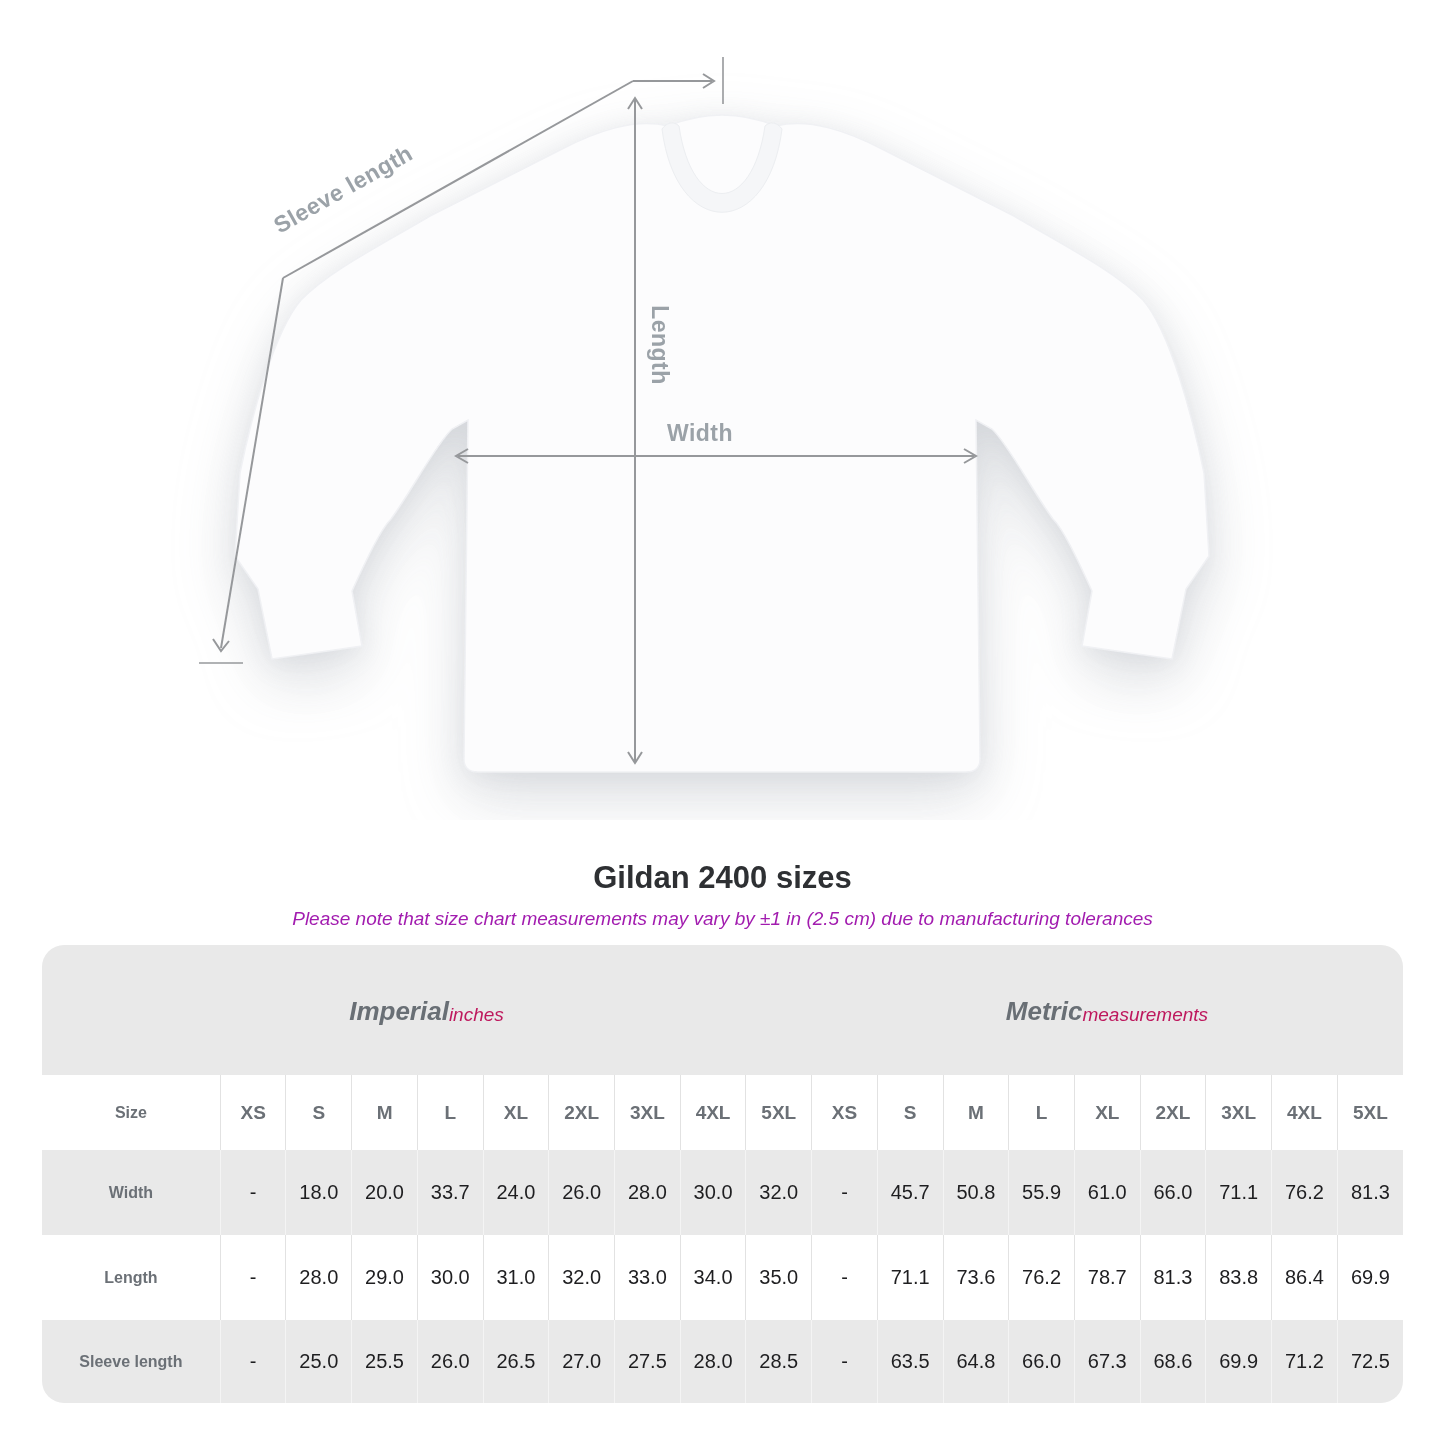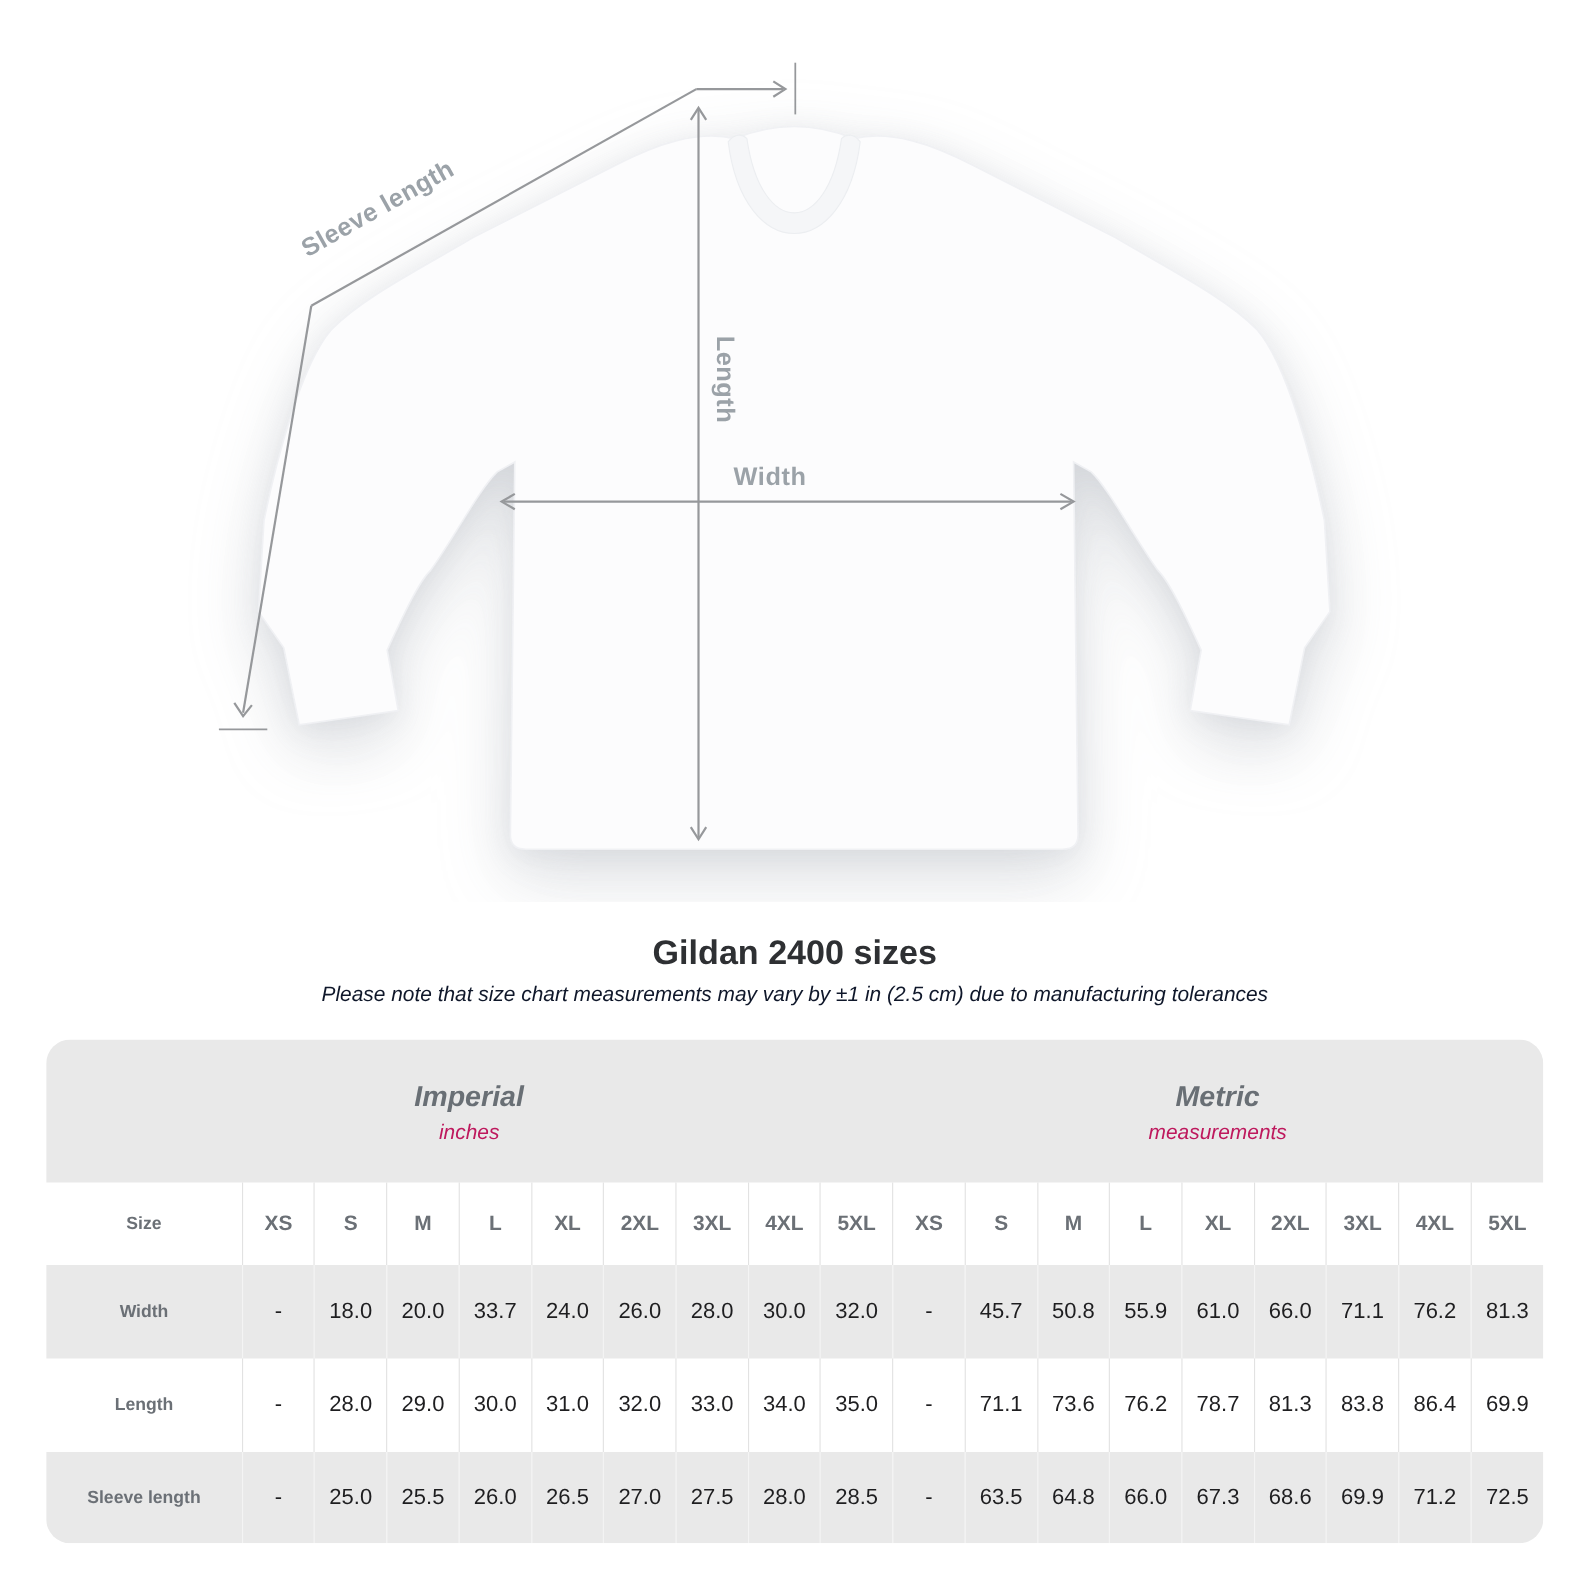--- a/index.html
+++ b/index.html
@@ -11,29 +11,29 @@
   .diagram{position:absolute;top:0;left:0;width:1445px;height:820px;}
   .shirt-g{filter:drop-shadow(0 22px 30px rgba(148,154,166,0.30)) drop-shadow(0 5px 12px rgba(148,154,166,0.16));}
   .shirt-body{fill:#fcfcfd;stroke:#f0f1f4;stroke-width:1.5;}
   .collar-band{fill:#f5f6f8;stroke:#eceef1;stroke-width:1;}
   .anno-line{stroke:#96989b;stroke-width:2;fill:none;}
   .anno-tick{stroke:#96989b;stroke-width:1.6;fill:none;}
   .anno-head{stroke:#96989b;stroke-width:2;fill:none;stroke-linejoin:miter;}
   .anno-text{fill:#9ba2a8;font-size:23px;font-weight:bold;letter-spacing:0.5px;}
   
   .heading{position:absolute;top:848px;left:0;width:100%;text-align:center;}
-  .page-title{font-size:31px;font-weight:bold;color:#2e3033;margin:0;}
-  .page-note{font-size:19px;font-style:italic;color:#0f172a;margin:10px 0 0 0;}
+  .page-title{font-size:31px;font-weight:bold;color:#2e3033;margin:12px;}
+  .page-note{font-size:19px;font-style:italic;color:#a21caf;margin:10px 0 0 0;}
   
   .table-card{
     position:absolute;top:945px;left:42px;width:1361px;height:458px;
     border-radius:22px;overflow:hidden;background:#fff;
   }
   .unit-band{display:flex;height:130px;background:#e9e9e9;}
-  .unit-half{display:flex;flex-direction:column;align-items:center;justify-content:center;padding-top:2px;}
+  .unit-half{display:flex;flex-direction:row;align-items:center;justify-content:center;padding-top:2px;}
   .unit-half.imperial{width:56.5%;}
   .unit-half.metric{width:43.5%;}
   .unit-name{font-size:26px;font-weight:bold;font-style:italic;color:#696f75;}
   .unit-sub{font-size:19px;font-style:italic;color:#be185d;margin-top:7px;}
   table.size-table{width:100%;border-collapse:collapse;table-layout:fixed;}
   .size-table col.c-label{width:13.1%;}
   .size-table col.c-data{width:4.8278%;}
   .size-table th,.size-table td{
     text-align:center;vertical-align:middle;padding:0;
     border-left:1px solid #e2e2e2;font-size:20px;

